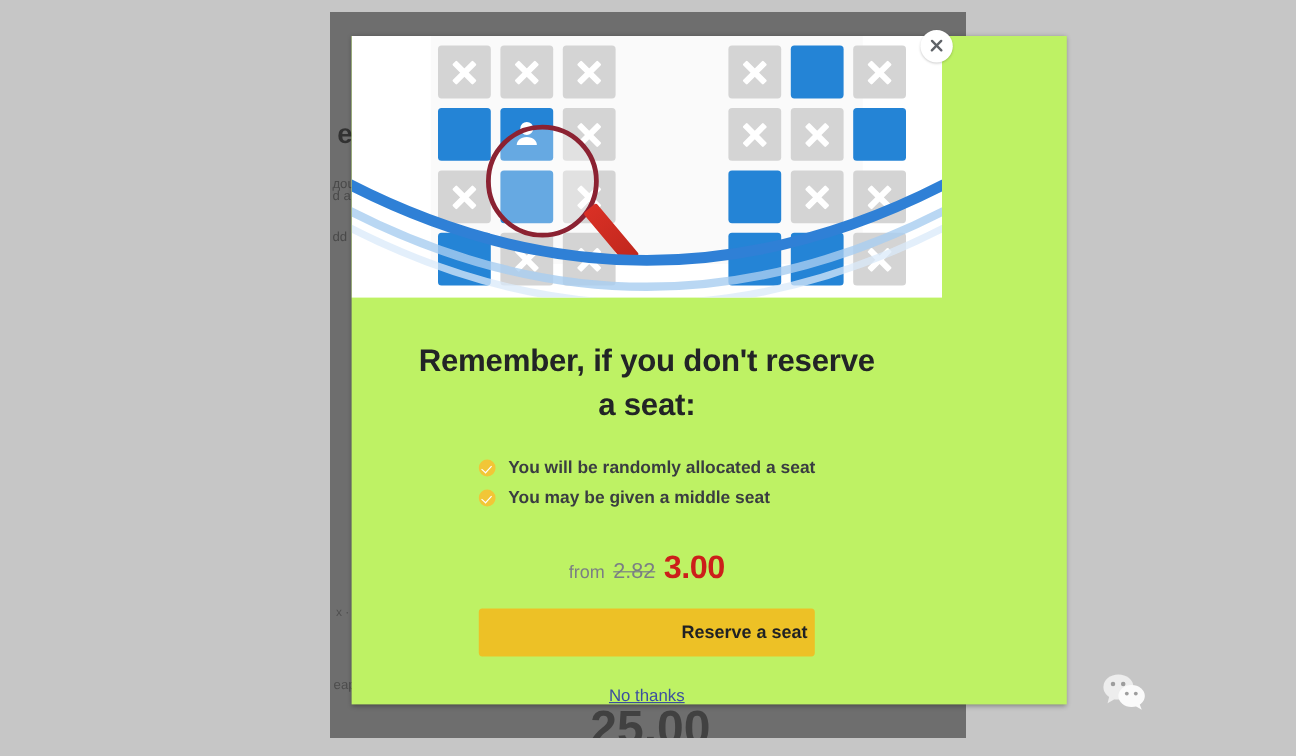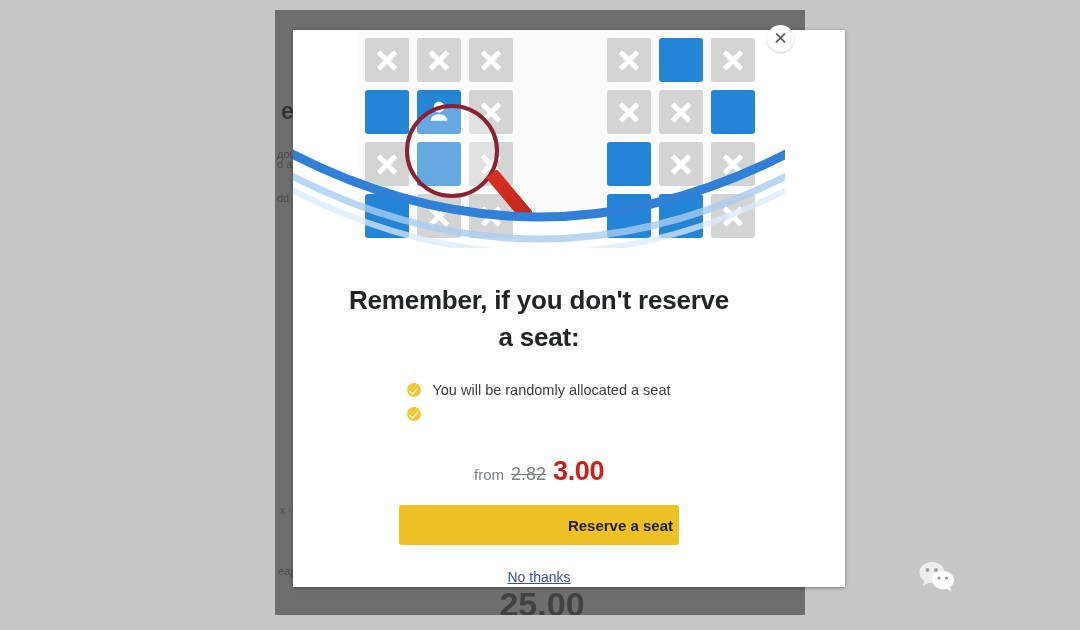--- a/index.html
+++ b/index.html
@@ -37,40 +37,40 @@
   .bg-l1 { left: 2px; top: 138px; font-size: 11px; }
   .bg-l2 { left: 2px; top: 148px; font-size: 11px; }
   .bg-l3 { left: 2px; top: 182px; font-size: 11px; }
   .bg-l4 { left: 5px; top: 495px; font-size: 10px; opacity:.45;}
   .bg-l5 { left: 3px; top: 555px; font-size: 11px; opacity:.5;}
   .bg-price {
     position: absolute;
     left: 4px; right: 0;
     top: 575px;
     text-align: center;
-    font-size: 34px;
+    font-size: 40px;
     font-weight: bold;
     color: #3a3a3a;
     opacity: .85;
   }
   
   .bg-thumb { position: absolute; right: 10px; width: 26px; opacity:.55;}
   .th1 { top: 60px;  height: 105px; background: linear-gradient(150deg,#1b1b22 0%,#3c3f46 55%,#23242a 100%); }
   .th2 { top: 175px; height: 105px; background: linear-gradient(160deg,#2d3a52 0%,#3f5c86 50%,#27303f 100%); }
   .th3 { top: 282px; height: 95px;  background: linear-gradient(160deg,#3b1414 0%,#6e2320 55%,#2a1010 100%); }
   .th4 { top: 440px; height: 85px;  background: linear-gradient(160deg,#3d3d42 0%,#6a6a70 50%,#2b2b30 100%); }
 
   
   #modal {
     position: absolute;
     left: 293px;
     top: 30px;
-    width: 552px;
+    width: 596px;
     height: 557px;
-    background: #ffffff;
+    background: #bef264;
     overflow: hidden;
     box-shadow: 0 1px 4px rgba(0,0,0,.35);
   }
 
   
   #hero {
     position: absolute;
     left: 0; top: 0;
     width: 492px;
     height: 218px;
@@ -176,20 +176,21 @@
     color: #222426;
     margin: 34px 18px 0 18px;
     letter-spacing: -0.2px;
   }
   #benefits {
     margin: 26px 0 0 0;
     padding: 0;
     list-style: none;
     display: inline-block;
     text-align: right;
+    font-weight: bold;
   }
   #benefits li {
     display: flex;
     align-items: center;
     font-size: 14.5px;
     color: #3a3d41;
     margin-bottom: 9px;
   }
   .check {
     width: 14px;
@@ -370,20 +371,21 @@
     </div>
 
     <div id="modal-body">
       <div id="headline">Remember, if you don't reserve a seat:</div>
 
       <ul id="benefits"><li>
             <span class="check"></span>
             <span>You will be randomly allocated a seat</span>
           </li><li>
             <span class="check"></span>
+            <span>You may be given a middle seat</span>
           </li></ul>
 
       <div id="price-row">
         <span id="price-from">from</span>
         <span id="price-old">2.82</span>
         <span id="price-new">3.00</span>
       </div>
 
       <button id="reserve-btn">Reserve a seat</button>
 

